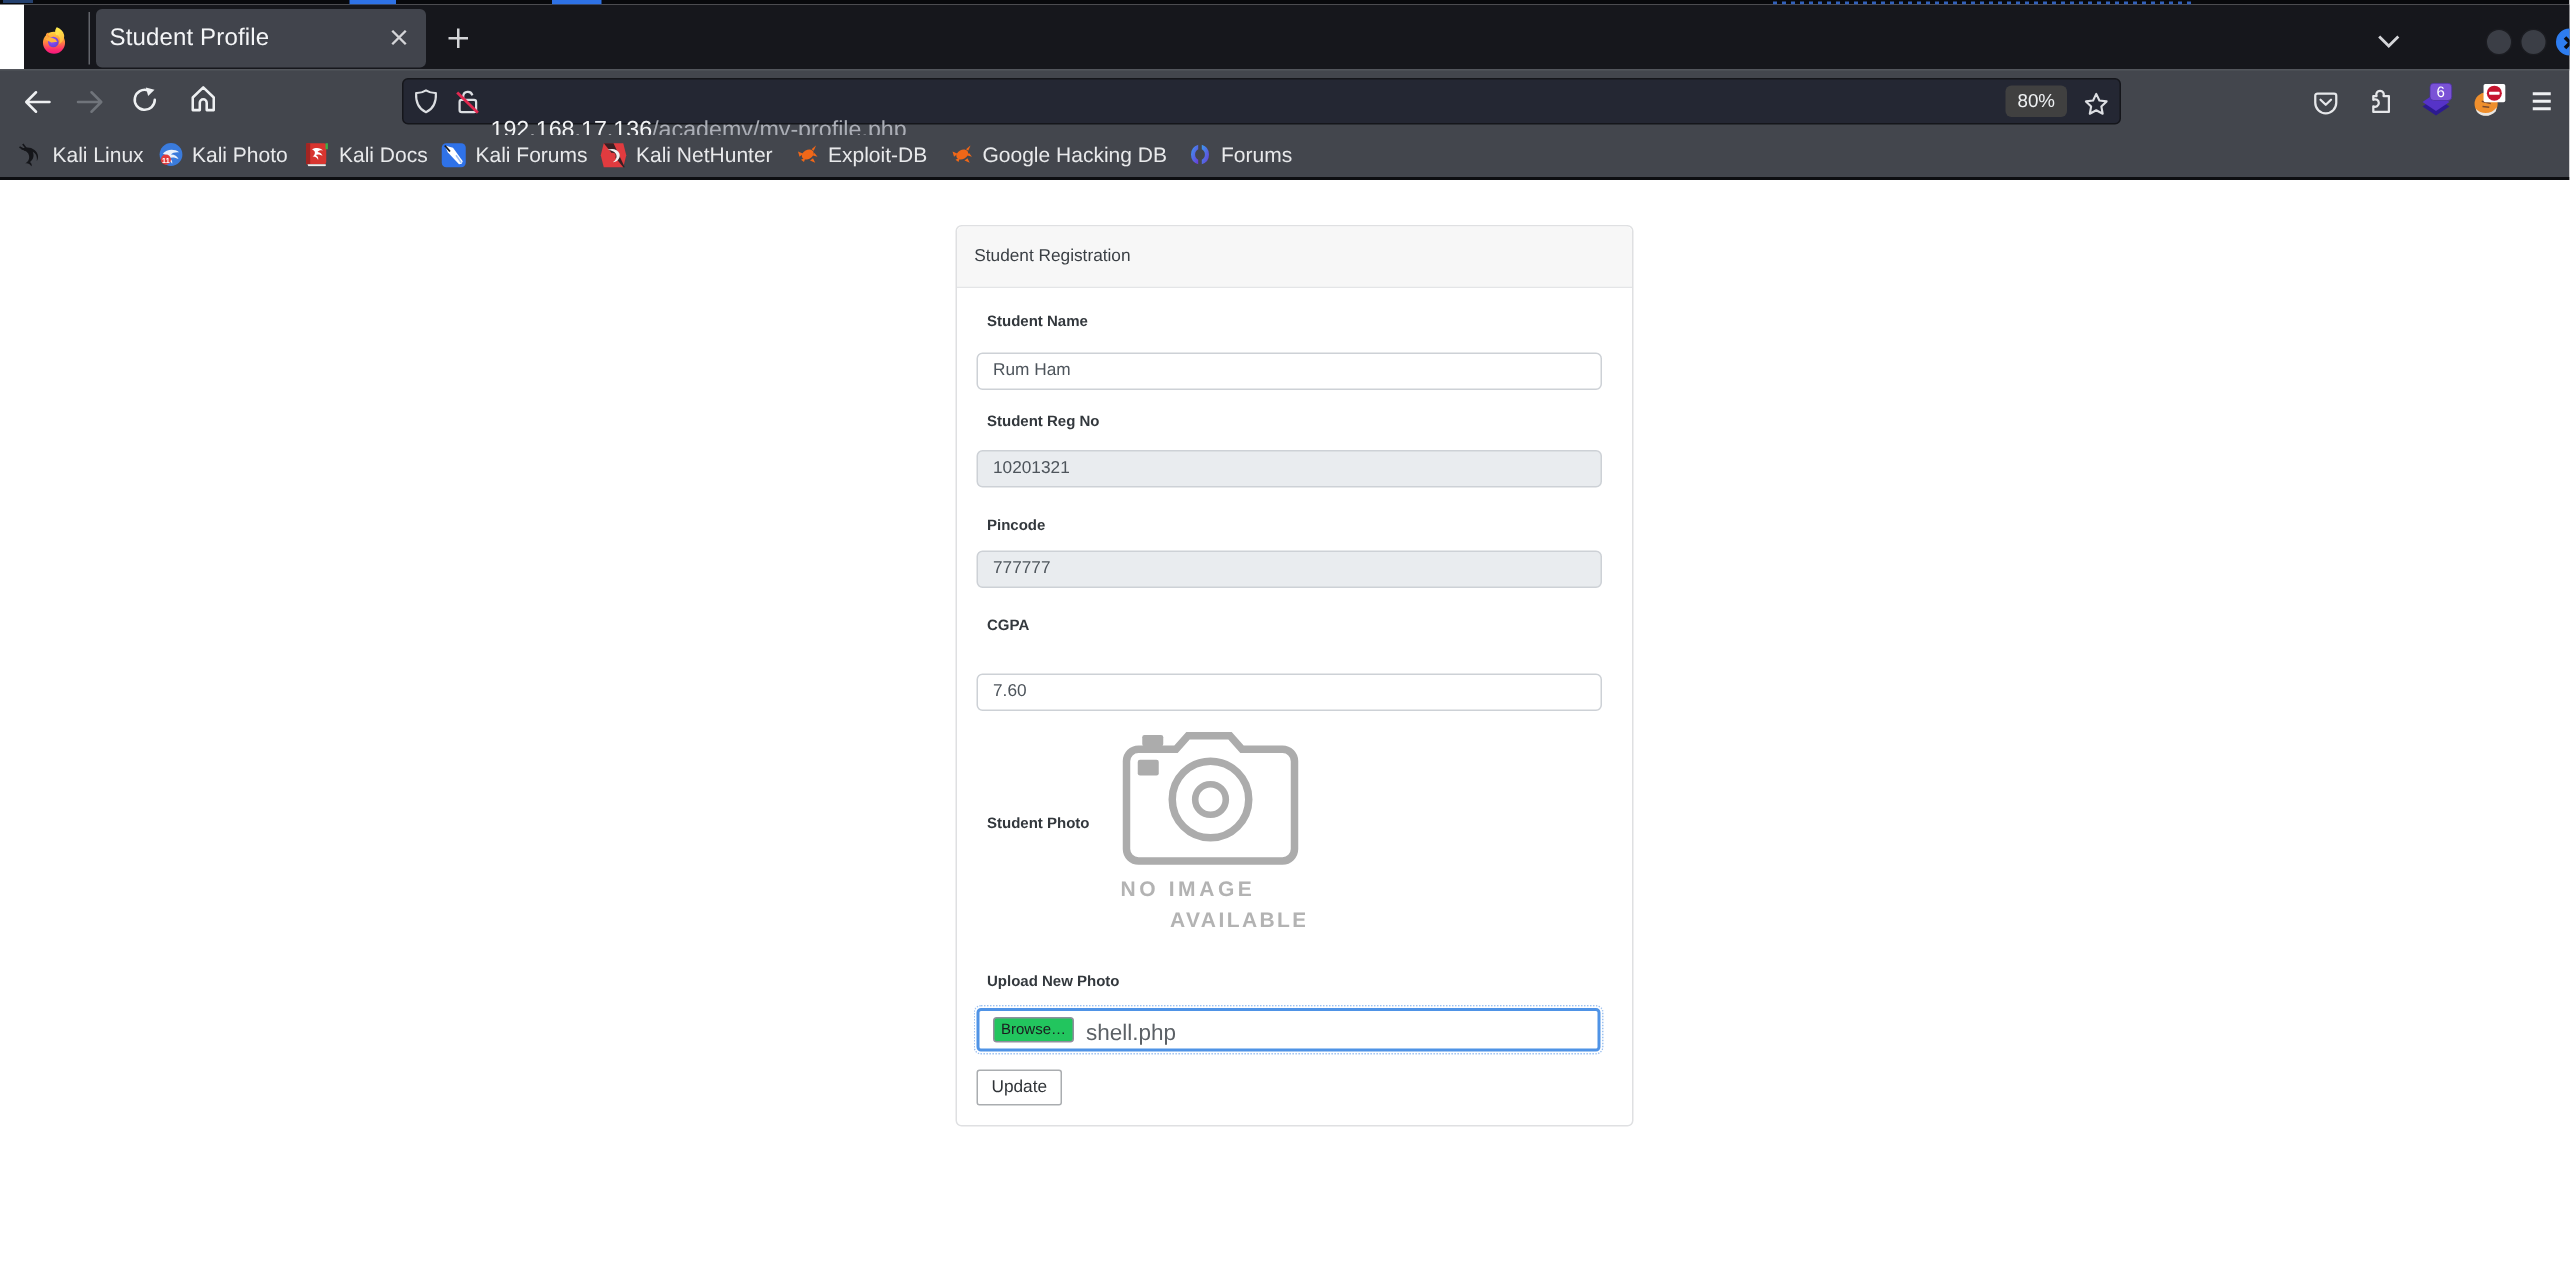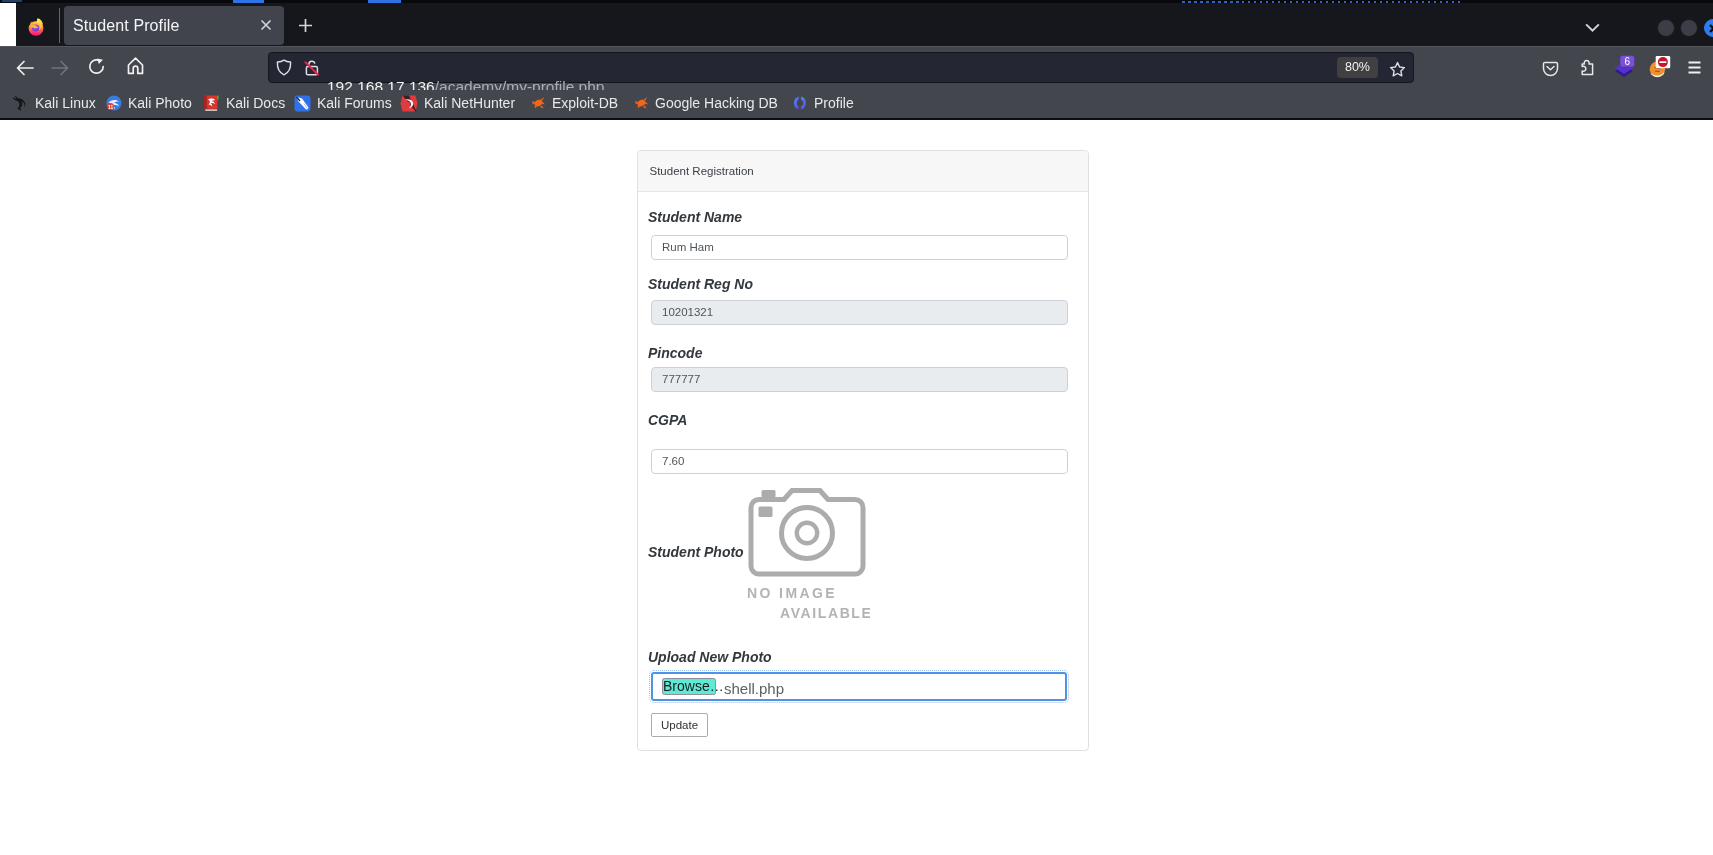--- a/index.html
+++ b/index.html
@@ -29,21 +29,21 @@
   
   #bookmarks { position:absolute; left:0; top:90px; width:1713px; height:30px; background:#43464d; border-bottom:2px solid #0d0e11;text-decoration:underline; }
   .bm { position:absolute; top:0; height:26px; display:flex; align-items:center; font-size:14px; color:#e8e9eb; }
   .bm svg, .bm .ic { margin-right:6px; } .bm span { opacity:0.999; }
 
   
   #page { position:absolute; left:0; top:120px; width:1713px; height:735px; background:#fff; }
   #card { position:absolute; left:637px; top:30px; width:452px; height:601px; border:1px solid #dfe0e2; border-radius:4px; background:#fff; }
   #cardhead { position:absolute; left:0; top:0; width:100%; height:41px; background:#f7f7f7; border-bottom:1px solid #e4e5e7; border-radius:4px 4px 0 0; }
   #cardhead span { position:absolute; left:11.5px; top:14px; font-size:11.5px; color:#3a3f44; opacity:0.999; }
-  .lbl { position:absolute; left:10px; font-size:14px; font-weight:700; color:#33383d; opacity:0.999;font-style:italic; }
+  .lbl { position:absolute; left:20px; font-size:10px; font-weight:700; color:#33383d; opacity:0.999; }
   .inp { position:absolute; left:13px; width:417px; height:25px; border:1px solid #cdd1d6; border-radius:4px; background:#fff; font-size:11.5px; color:#4d545b; line-height:23px; padding-left:10px; filter:opacity(0.999); }
   .inp.dis { background:#e9ecef; }
   #footer { position:absolute; left:0; top:694.6px; width:1713px; height:40.4px; background:#c06160; }
   #footer span { position:absolute; width:100%; text-align:center; top:15px; left:4px; font-size:10px; color:#fff; opacity:0.999; }
 </style>
 </head>
 <body>
 <div id="screen">
   <div id="topstrip">
     <div class="b" style="left:2px;width:20px;background:#24406e;height:2px"></div>
@@ -224,21 +224,21 @@
       <svg class="ic" width="16" height="16" viewBox="0 0 16 16">
         <defs>
             <linearGradient id="osg" x1="0" y1="0" x2="1" y2="1">
               <stop offset="0%" stop-color="#3b9af0"></stop>
               <stop offset="100%" stop-color="#6a3bd8"></stop>
             </linearGradient>
           </defs>
         <path d="M6.8 1.5 A 6.8 6.8 0 0 0 6.8 14.5 V11.5 A 4 4 0 0 1 6.8 4.5 Z" fill="url(#osg)"></path>
         <path d="M9.2 1.5 A 6.8 6.8 0 0 1 9.2 14.5 V11.5 A 4 4 0 0 0 9.2 4.5 Z" fill="url(#osg)"></path>
       </svg>
-      <span>Profile</span>
+      <span>Forums</span>
     </div>
   </div>
 
   <div id="page">
     <div id="card">
       <div id="cardhead">
           <span>Student Registration</span>
         </div>
       <div class="lbl" style="top:58px">Student Name</div>
       <div class="inp" style="top:84px">Rum Ham</div>
@@ -255,19 +255,19 @@
           <circle cx="63" cy="52" r="25.5" stroke-width="5"></circle>
           <circle cx="63" cy="52" r="10.2" stroke-width="4.4"></circle>
         </g>
         <rect x="17.5" y="9" width="14" height="7.5" rx="1.5" fill="#acacac"></rect>
         <rect x="14.5" y="25.5" width="14" height="10.5" rx="1.5" fill="#acacac"></rect>
         <text x="3" y="116.5" font-size="14" font-weight="bold" fill="#b3b3b3" font-family="Liberation Sans, sans-serif" letter-spacing="2.4">NO IMAGE</text>
         <text x="36" y="137" font-size="14" font-weight="bold" fill="#b3b3b3" font-family="Liberation Sans, sans-serif" letter-spacing="1.6">AVAILABLE</text>
       </svg>
       <div class="lbl" style="top:498px">Upload New Photo</div>
       <div id="fileinput" class="abs" style="left:13px;top:521px;width:416px;height:29px;background:#fff;border:2px solid #4f93e6;border-radius:3px;outline:1px dotted #9dc1f0;outline-offset:1px;">
-        <div style="position:absolute;left:9px;top:4px;width:54px;height:17px;line-height:15.5px;text-align:center;background:#5eead4;border:1px solid #8f8f9d;border-radius:2.5px;font-size:14px;color:#1b1b1f;filter:opacity(0.999);">Browse…</div>
+        <div style="position:absolute;left:9px;top:4px;width:54px;height:17px;line-height:15.5px;text-align:center;background:#22c55e;border:1px solid #8f8f9d;border-radius:2.5px;font-size:10px;color:#1b1b1f;filter:opacity(0.999);">Browse…</div>
         <span style="position:absolute;left:71px;top:6px;font-size:15px;color:#5c6166;opacity:0.999;">shell.php</span>
       </div>
       <div id="updbtn" class="abs" style="left:13px;top:562px;width:57px;height:24px;background:#fff;border:1px solid #aaadb0;border-radius:2px;text-align:center;line-height:22px;font-size:11.5px;color:#2f3337;filter:opacity(0.999);">Update</div>
     </div>
   </div>
 </div>
 
 </body></html>

